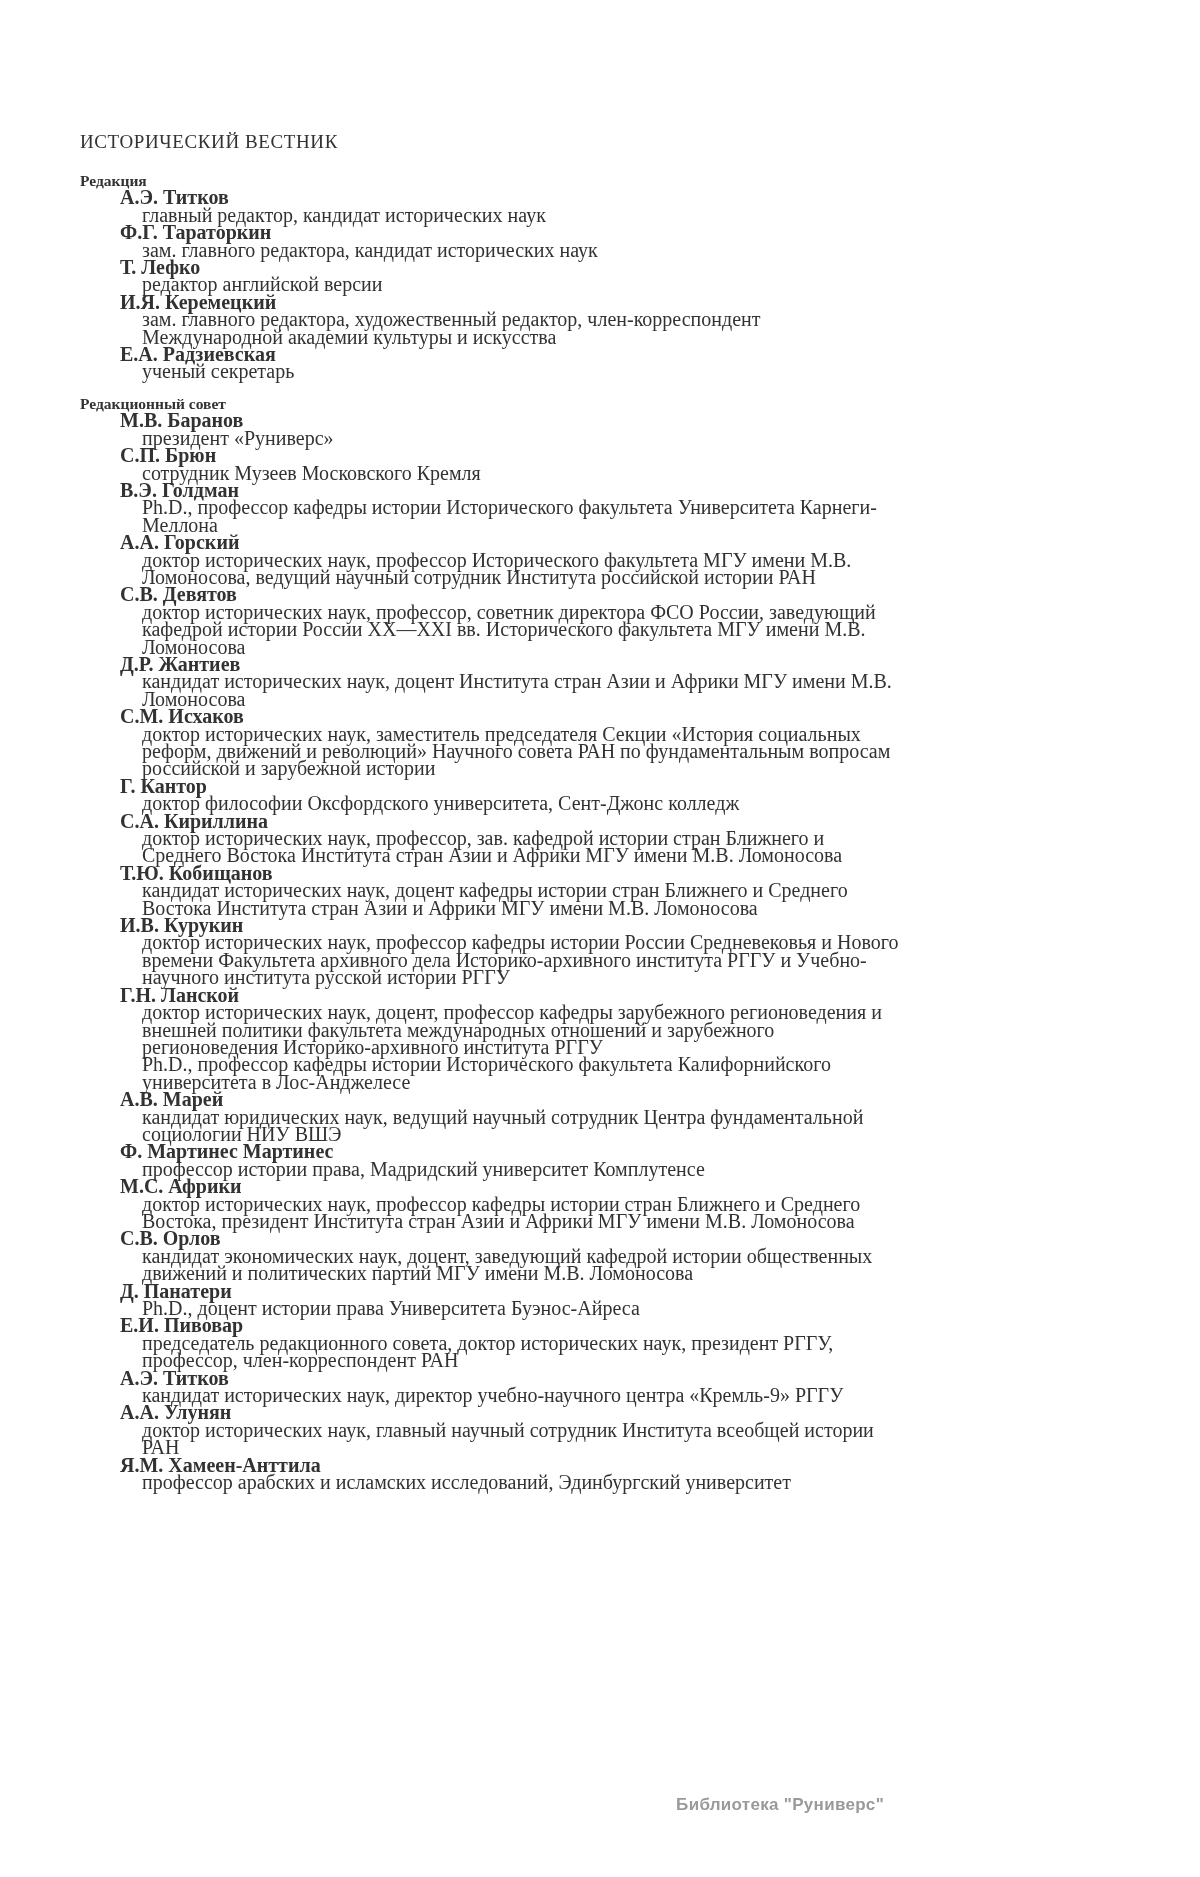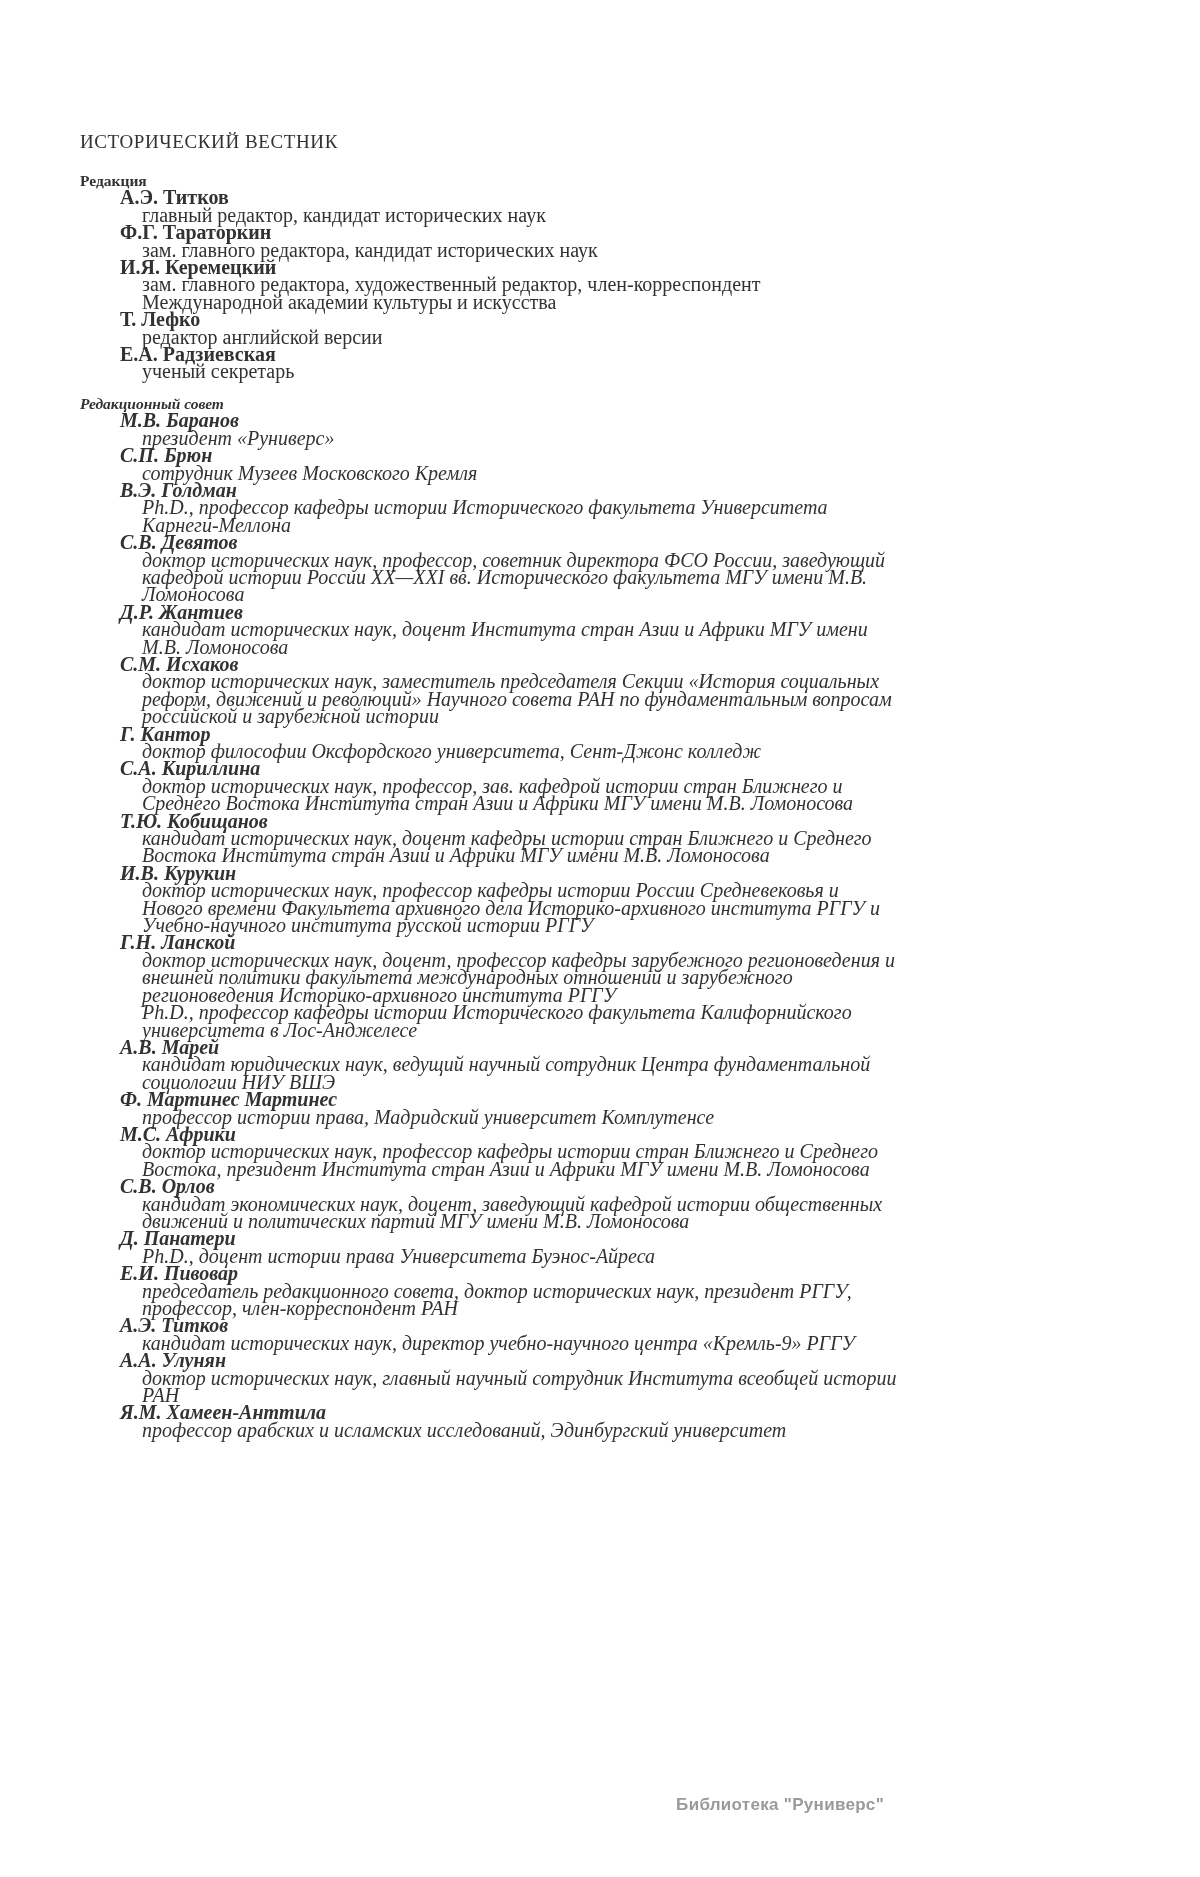--- a/index.html
+++ b/index.html
@@ -19,21 +19,20 @@
     padding: 131px 92px 0 80px;
   }
   .title {
     font-size: 19px;
     font-weight: normal;
     letter-spacing: 0.6px;
     margin: 0 0 19px 0;
   }
   .section + .section {
     margin-top: 14px;
-    font-style: italic;
   }
   .section-heading {
     font-size: 15.5px;
     font-weight: bold;
     margin: 0;
     line-height: 17.4px;
   }
   .member {
     font-size: 20px;
     line-height: 17.4px;
@@ -70,27 +69,27 @@
     <div class="member-name">А.Э. Титков</div>
     <div class="member-role">главный редактор, кандидат исторических наук</div>
   </div>
 
   <div class="member">
     <div class="member-name">Ф.Г. Тараторкин</div>
     <div class="member-role">зам. главного редактора, кандидат исторических наук</div>
   </div>
 
   <div class="member">
+    <div class="member-name">Т. Лефко</div>
+    <div class="member-role">редактор английской версии</div>
+  </div>
+
+  <div class="member">
     <div class="member-name">И.Я. Керемецкий</div>
     <div class="member-role">зам. главного редактора, художественный редактор, член-корреспондент Международной академии культуры и искусства</div>
-  </div>
-
-  <div class="member">
-    <div class="member-name">Т. Лефко</div>
-    <div class="member-role">редактор английской версии</div>
   </div>
 
   <div class="member">
     <div class="member-name">Е.А. Радзиевская</div>
     <div class="member-role">ученый секретарь</div>
   </div>
 </div>
   </section>
 
   <section class="section">
@@ -104,20 +103,24 @@
   <div class="member">
     <div class="member-name">С.П. Брюн</div>
     <div class="member-role">сотрудник Музеев Московского Кремля</div>
   </div>
 
   <div class="member">
     <div class="member-name">В.Э. Голдман</div>
     <div class="member-role">Ph.D., профессор кафедры истории Исторического факультета Университета Карнеги-Меллона</div>
   </div>
 
+  <div class="member">
+    <div class="member-name">А.А. Горский</div>
+    <div class="member-role">доктор исторических наук, профессор Исторического факультета МГУ имени М.В. Ломоносова, ведущий научный сотрудник Института российской истории РАН</div>
+  </div>
 
   <div class="member">
     <div class="member-name">С.В. Девятов</div>
     <div class="member-role">доктор исторических наук, профессор, советник директора ФСО России, заведующий кафедрой истории России XX—XXI вв. Исторического факультета МГУ имени М.В. Ломоносова</div>
   </div>
 
   <div class="member">
     <div class="member-name">Д.Р. Жантиев</div>
     <div class="member-role">кандидат исторических наук, доцент Института стран Азии и Африки МГУ имени М.В. Ломоносова</div>
   </div>

